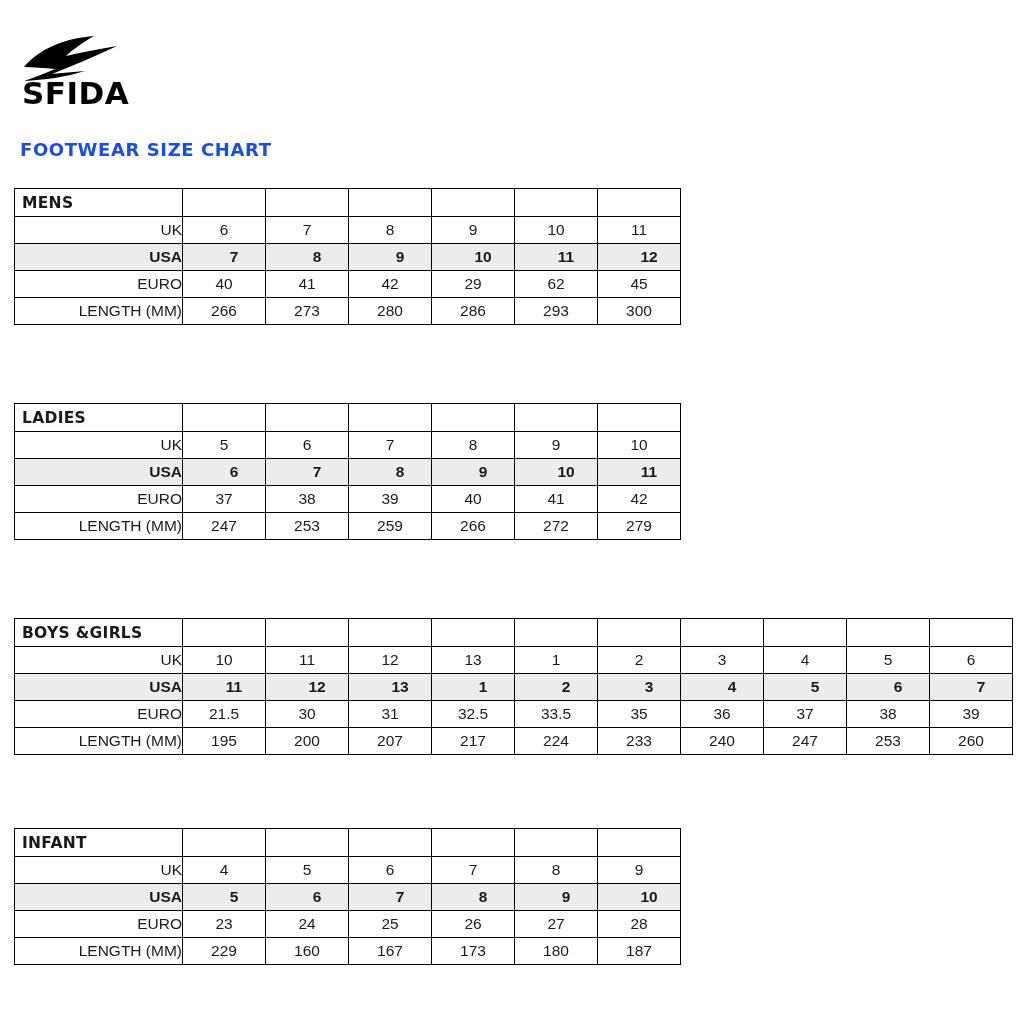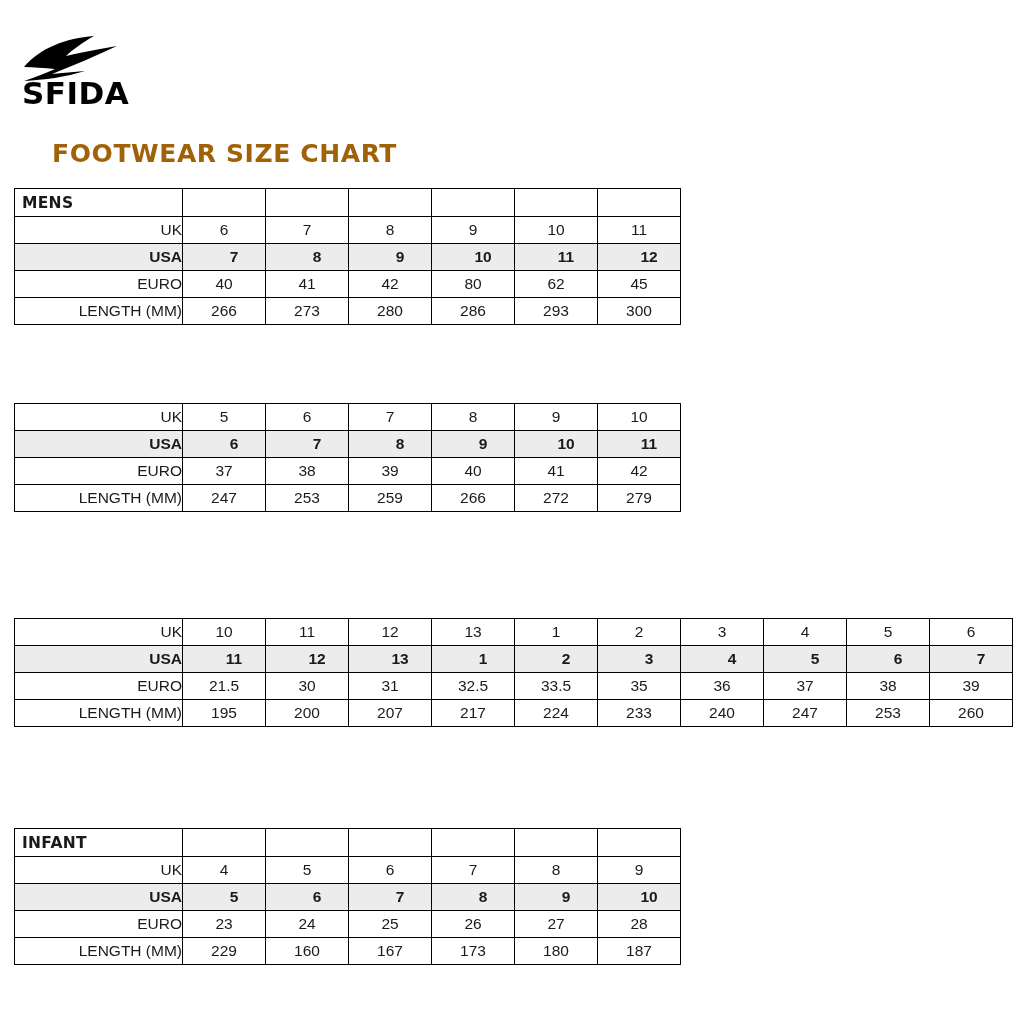--- a/index.html
+++ b/index.html
@@ -48,26 +48,25 @@
     font-family: "DejaVu Sans", sans-serif;
     color: #000;
     line-height: 1;
   }
 
   
   .doc-title {
     position: absolute;
     left: 20px;
     top: 139px;
-    font-size: 25px;
+    font-size: 18px;
     font-weight: bold;
     letter-spacing: 0.6px;
-    color: #a16207;
+    color: #1d4ed8;
     font-family: "DejaVu Sans", sans-serif;
-    margin-left: 32px;
   }
 
   
   .size-table {
     position: absolute;
     border-collapse: collapse;
     table-layout: fixed;
     font-size: 15.5px;
     color: #1a1a1a;
   }
@@ -156,21 +155,21 @@
         <td>9</td>
         <td>10</td>
         <td>11</td>
         <td>12</td>
       </tr>
       <tr>
         <td class="rowlabel">EURO</td>
         <td>40</td>
         <td>41</td>
         <td>42</td>
-        <td>80</td>
+        <td>29</td>
         <td>62</td>
         <td>45</td>
       </tr>
       <tr>
         <td class="rowlabel">LENGTH (MM)</td>
         <td>266</td>
         <td>273</td>
         <td>280</td>
         <td>286</td>
         <td>293</td>
@@ -183,20 +182,29 @@
     <colgroup>
       <col style="width:168px">
         <col style="width:83px">
         <col style="width:83px">
         <col style="width:83px">
         <col style="width:83px">
         <col style="width:83px">
         <col style="width:83px">
     </colgroup>
     <tbody>
+      <tr class="header">
+        <td class="rowlabel">LADIES</td>
+        <td></td>
+        <td></td>
+        <td></td>
+        <td></td>
+        <td></td>
+        <td></td>
+      </tr>
       <tr>
         <td class="rowlabel">UK</td>
         <td>5</td>
         <td>6</td>
         <td>7</td>
         <td>8</td>
         <td>9</td>
         <td>10</td>
       </tr>
       <tr class="usa">
@@ -237,20 +245,33 @@
         <col style="width:83px">
         <col style="width:83px">
         <col style="width:83px">
         <col style="width:83px">
         <col style="width:83px">
         <col style="width:83px">
         <col style="width:83px">
         <col style="width:83px">
     </colgroup>
     <tbody>
+      <tr class="header">
+        <td class="rowlabel">BOYS &amp;GIRLS</td>
+        <td></td>
+        <td></td>
+        <td></td>
+        <td></td>
+        <td></td>
+        <td></td>
+        <td></td>
+        <td></td>
+        <td></td>
+        <td></td>
+      </tr>
       <tr>
         <td class="rowlabel">UK</td>
         <td>10</td>
         <td>11</td>
         <td>12</td>
         <td>13</td>
         <td>1</td>
         <td>2</td>
         <td>3</td>
         <td>4</td>

